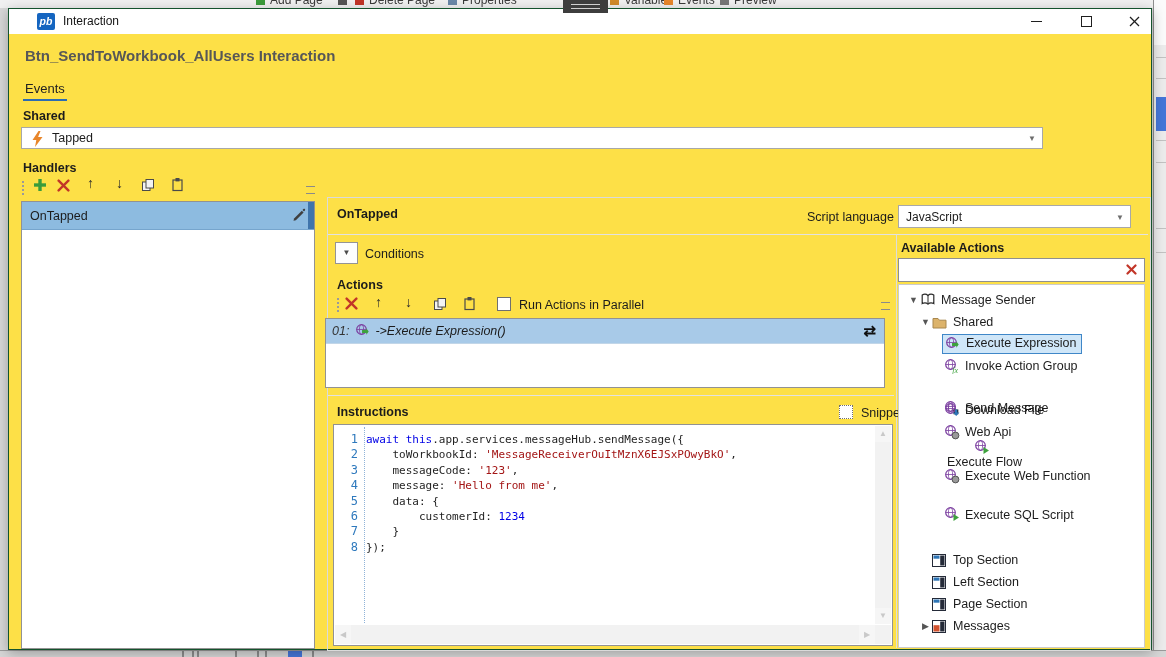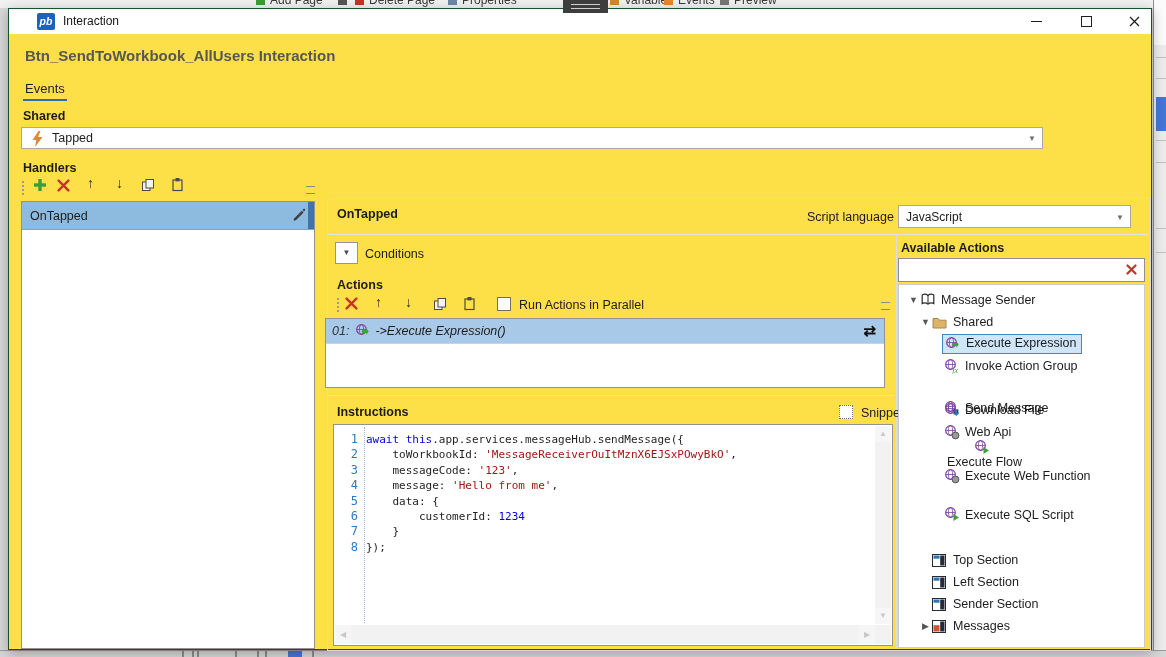--- a/index.html
+++ b/index.html
@@ -462,21 +462,21 @@
         <div class="tree-row" style="padding-left: 20px;">
           <span class="tree-arrow"></span>
           <span style="display: flex; align-items: center;">
             <span class="tree-ic">
               <svg width="14" height="13" viewBox="0 0 14 13">
                 <rect x="0.5" y="0.5" width="13" height="12" fill="#fff" stroke="#242a38"></rect>
                 <rect x="1.5" y="1.5" width="6" height="3.2" fill="#2e75b6"></rect>
                 <rect x="8.2" y="1.5" width="4.3" height="10" fill="#242a38"></rect>
               </svg>
             </span>
-            <span class="tree-lab">Sender Section</span>
+            <span class="tree-lab">Page Section</span>
           </span>
         </div>
         <div class="tree-row" style="padding-left: 20px;">
           <span class="tree-arrow">▶</span>
           <span style="display: flex; align-items: center;">
             <span class="tree-ic">
               <svg width="14" height="13" viewBox="0 0 14 13">
                 <rect x="0.5" y="0.5" width="13" height="12" fill="#fff" stroke="#242a38"></rect>
                 <rect x="1.5" y="5.2" width="6" height="6.3" fill="#d2522f"></rect>
                 <rect x="8.2" y="1.5" width="4.3" height="10" fill="#242a38"></rect>

